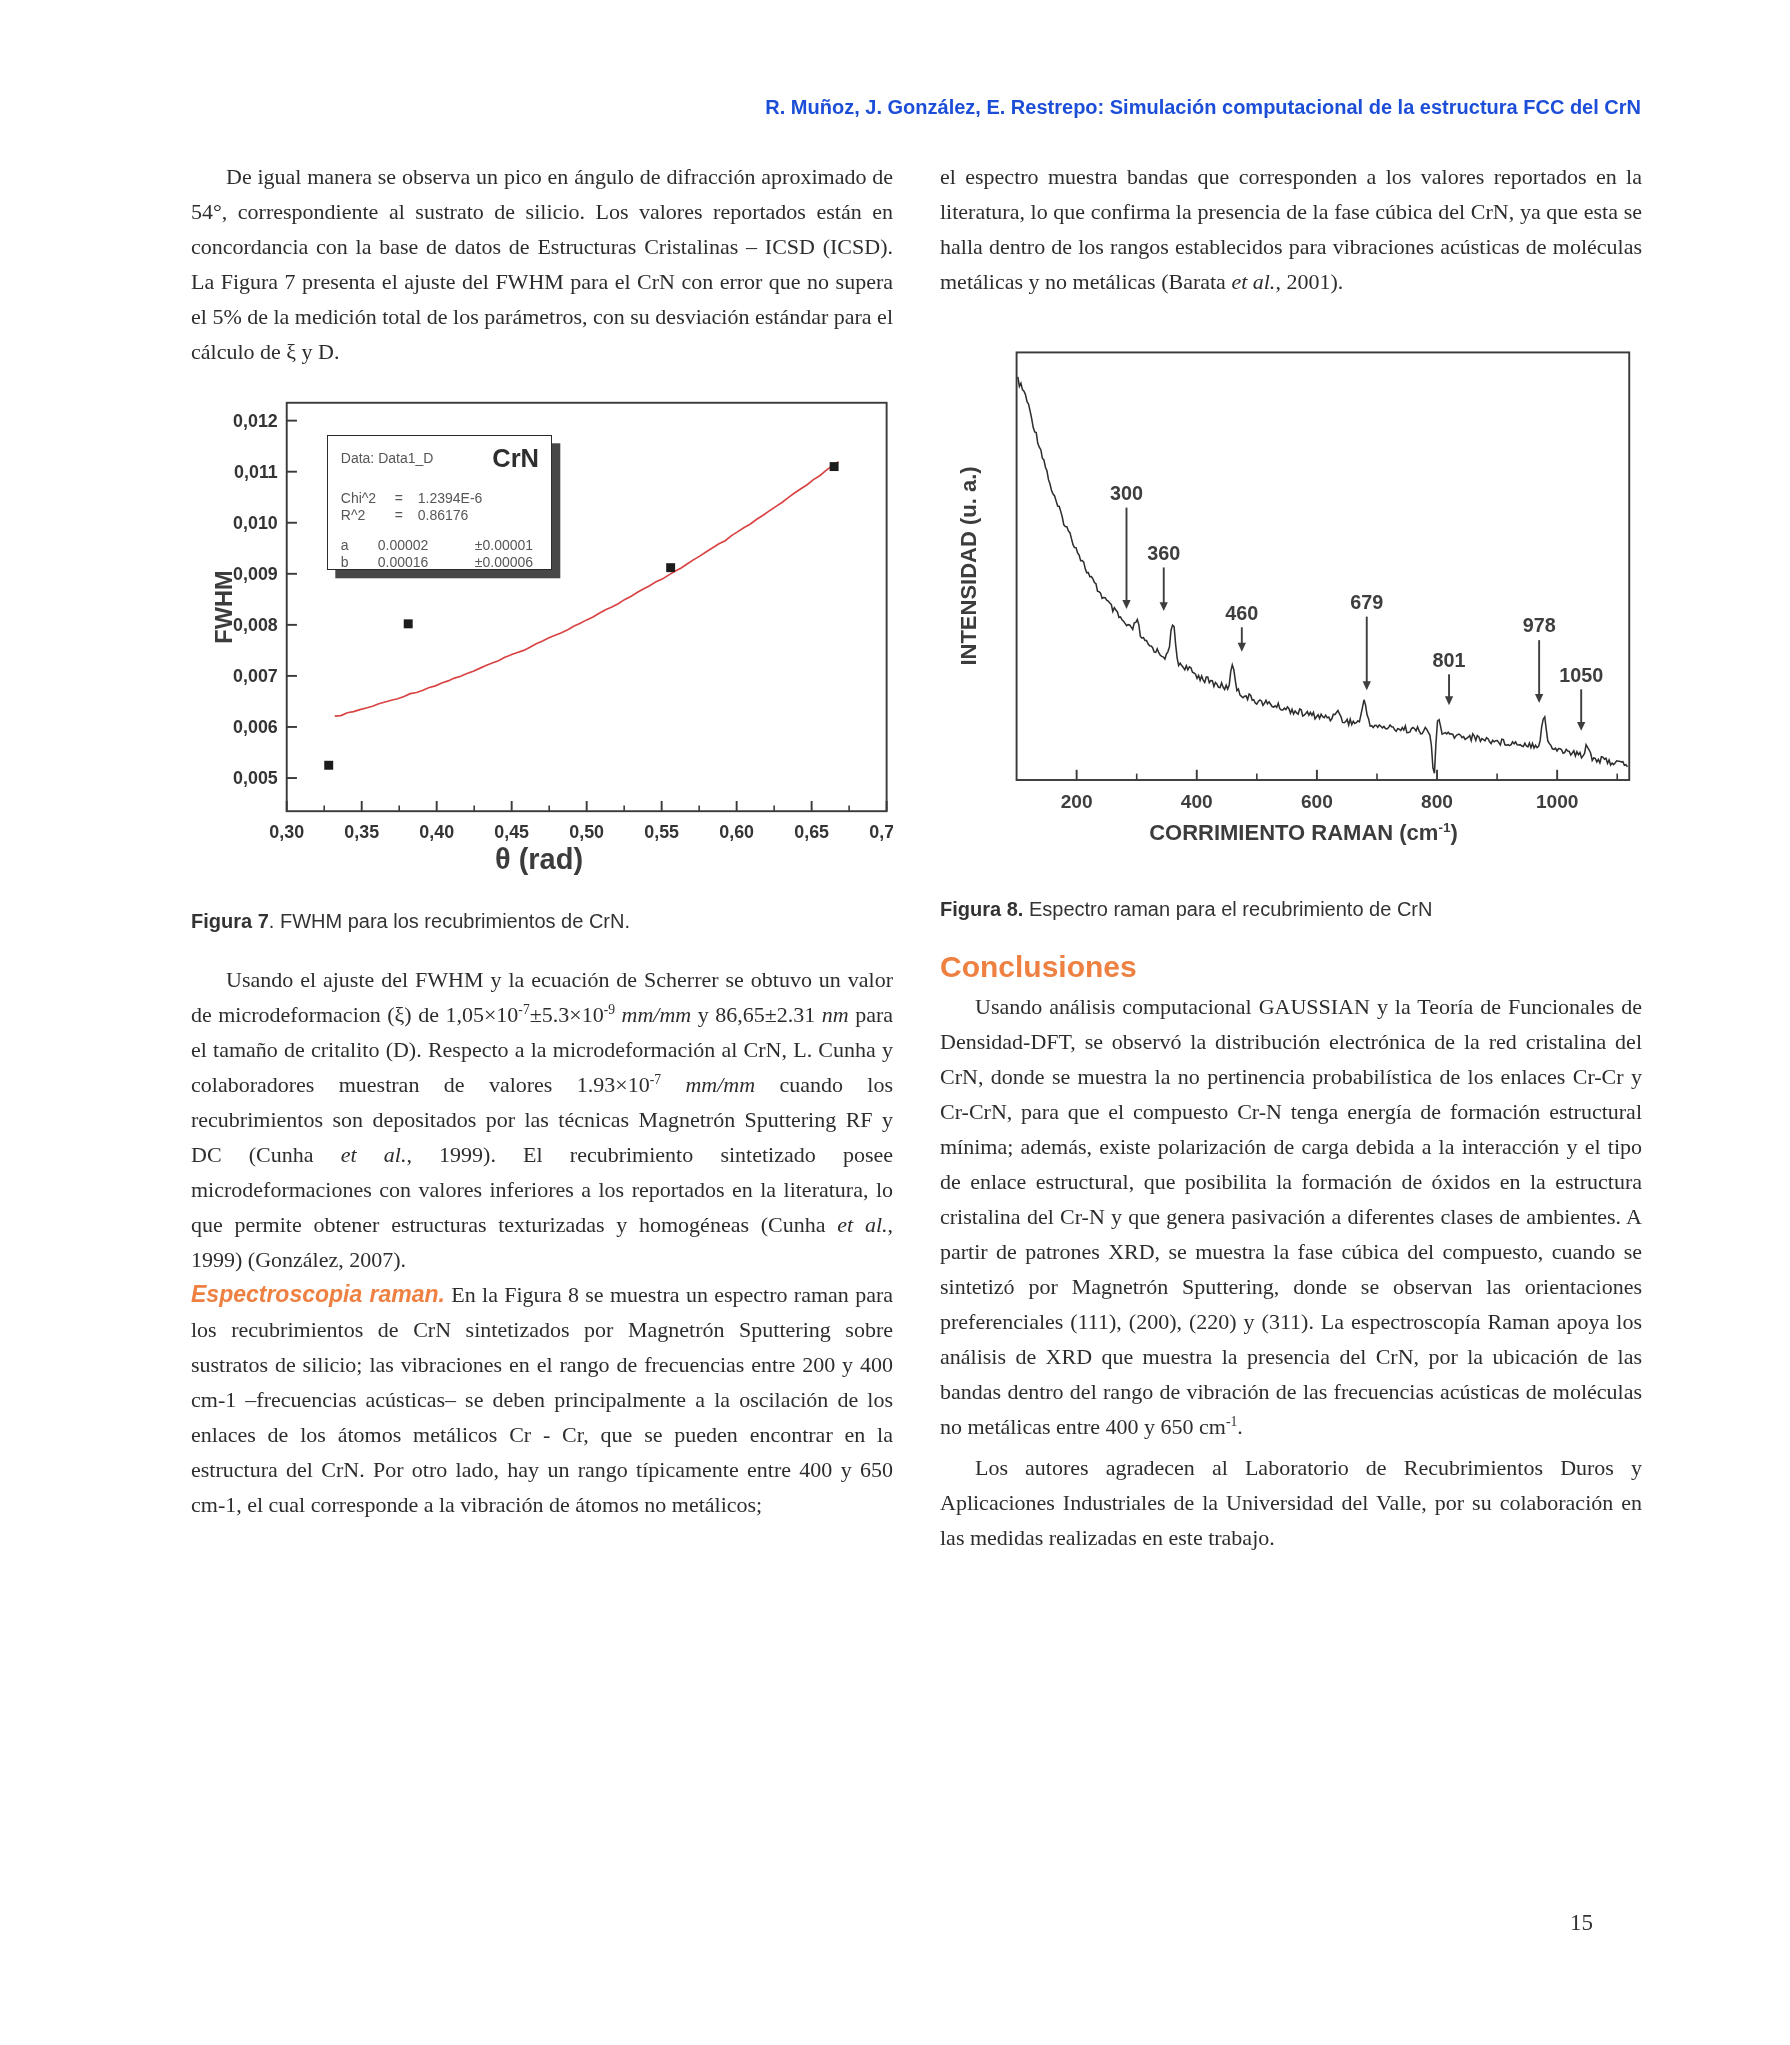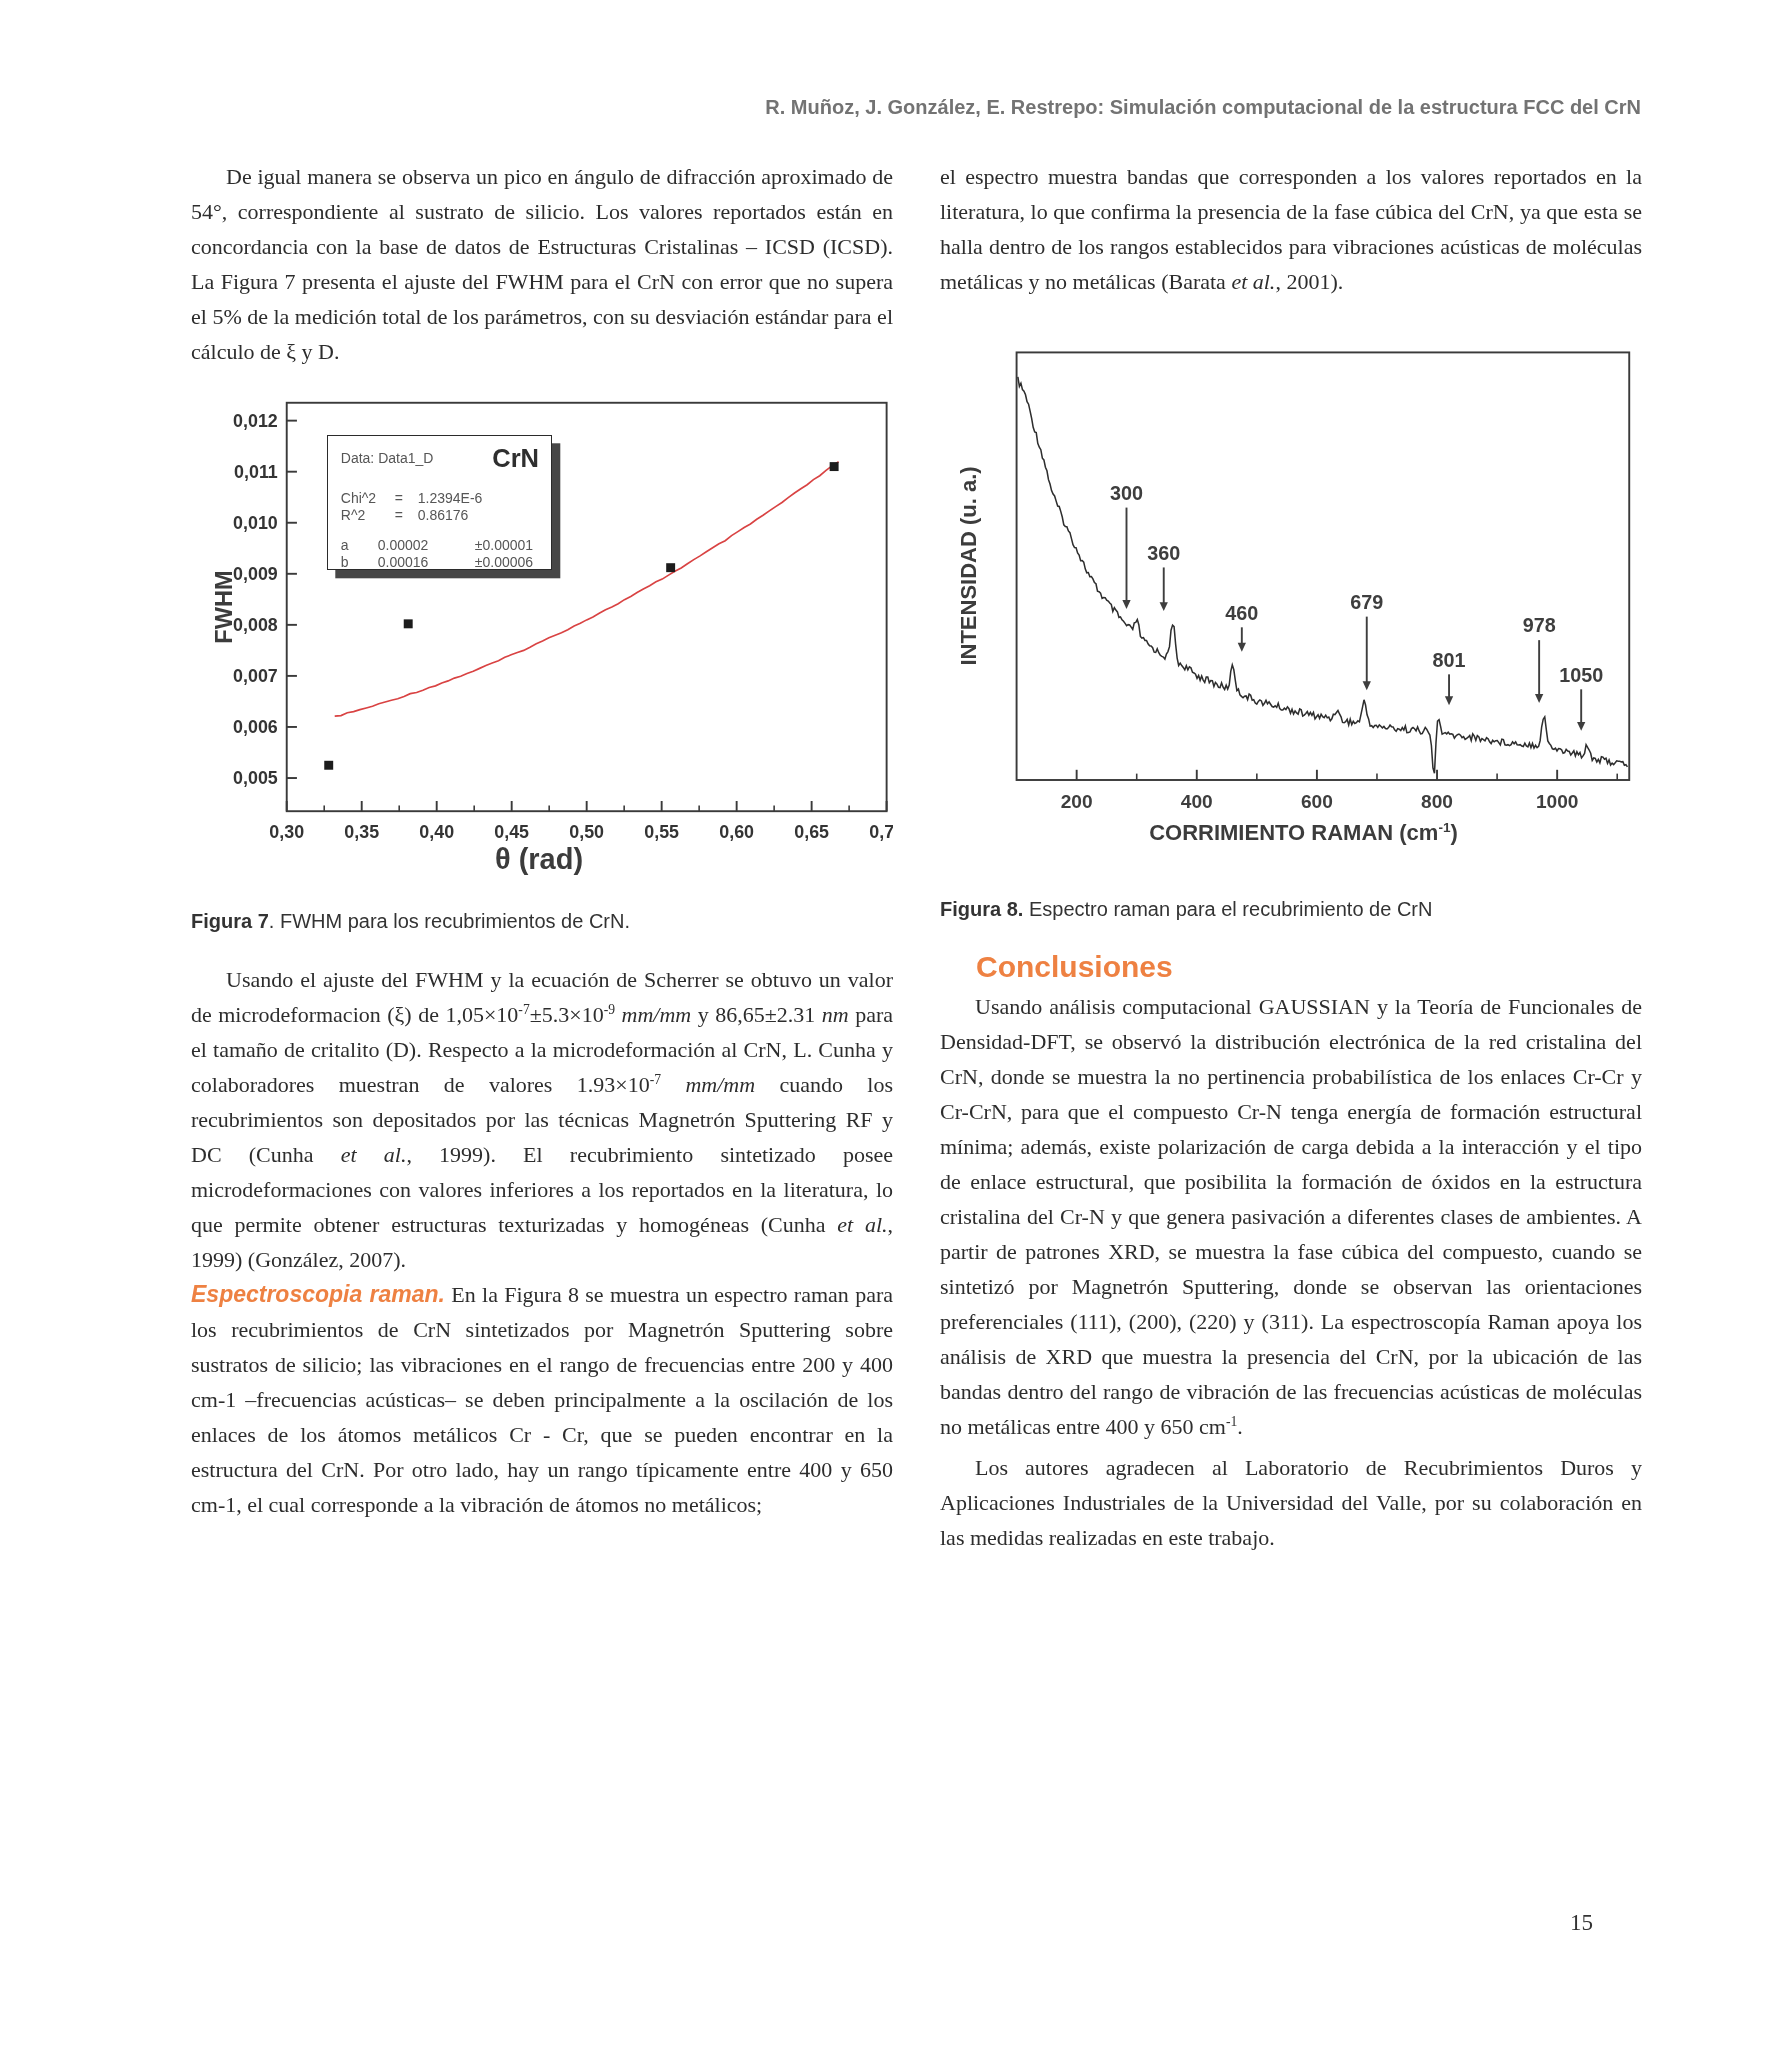--- a/index.html
+++ b/index.html
@@ -9,21 +9,21 @@
     --red:#d94343;
     --paper:#ffffff;
   }
   *{margin:0;padding:0;box-sizing:border-box;}
   html,body{background:#ffffff;}
   body{font-family:"Liberation Serif", serif;color:var(--ink);}
   #page{position:relative;width:1790px;height:2046px;background:var(--paper);overflow:hidden;}
 
   
   .header{position:absolute;top:96px;right:149px;left:383px;text-align:right;
-    font-family:"Liberation Sans", sans-serif;font-size:20px;font-weight:600;color:#737373;}
+    font-family:"Liberation Sans", sans-serif;font-size:20px;font-weight:600;color:#1d4ed8;}
 
   
   .col{position:absolute;top:159px;width:702px;}
   .col-left{left:191px;}
   .col-right{left:940px;}
 
   .para{font-size:22px;line-height:35px;text-align:justify;color:var(--ink);}
   .indent{text-indent:35px;}
   .seg-b{font-weight:bold;}
   .seg-i{font-style:italic;}
@@ -39,21 +39,21 @@
 
   
   .figure{position:relative;}
   #fig7-box{margin-top:25.5px;width:702px;height:498px;}
   #fig7-caption{margin-top:16.6px;}
   #para2{margin-top:27px;}
   #raman-section{}
 
   #fig8-box{margin-top:31px;width:702px;height:549px;}
   #fig8-caption{margin-top:18px;}
-  #conclusions-heading{margin-top:27px;margin-left:36px;}
+  #conclusions-heading{margin-top:27px;}
   #conclusions-para{margin-top:6.4px;}
   #ack-heading{margin-top:25.5px;}
   #ack-para{margin-top:6.4px;}
 
   .vlabel{position:absolute;transform:translate(-50%,-50%) rotate(-90deg);white-space:nowrap;
     font-family:"Liberation Sans", sans-serif;font-weight:700;color:var(--chart-ink);}
   .f7-ylabel{left:33px;top:212px;font-size:23.6px;}
   .f8-ylabel{left:29px;top:236px;font-size:22px;}
   .hlabel{position:absolute;left:0;width:100%;text-align:center;
     font-family:"Liberation Sans", sans-serif;font-weight:700;color:var(--chart-ink);}

